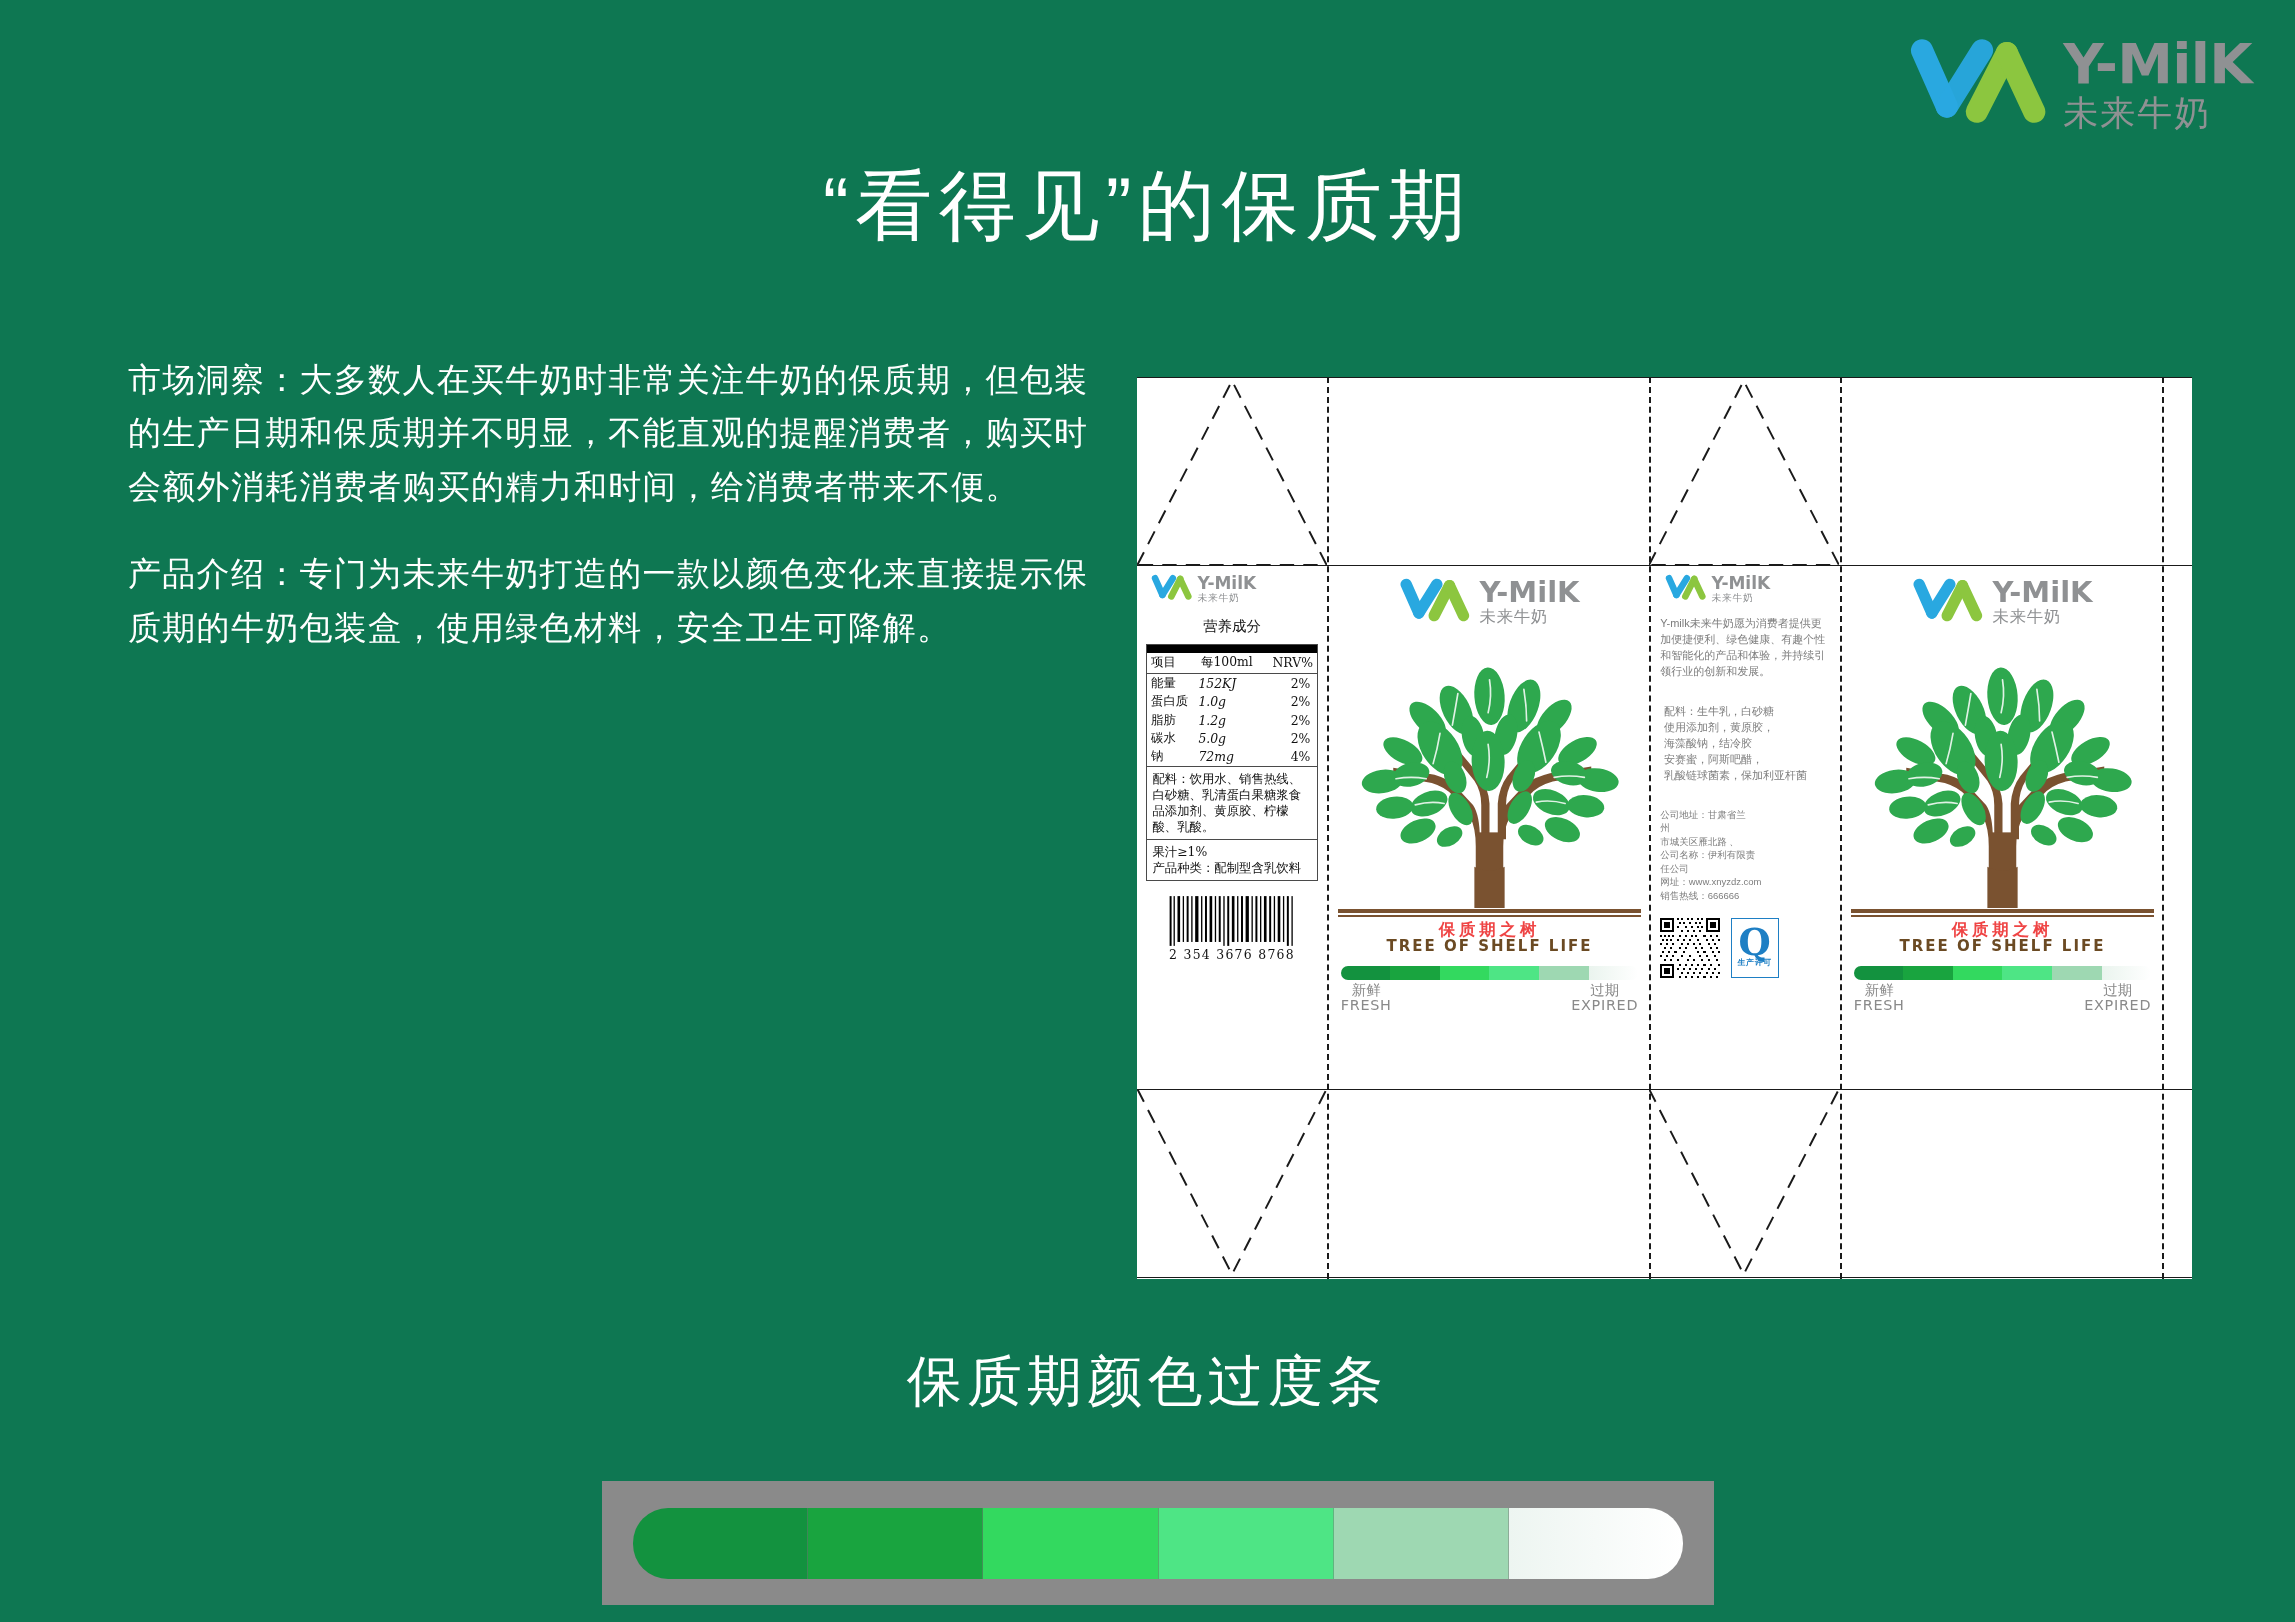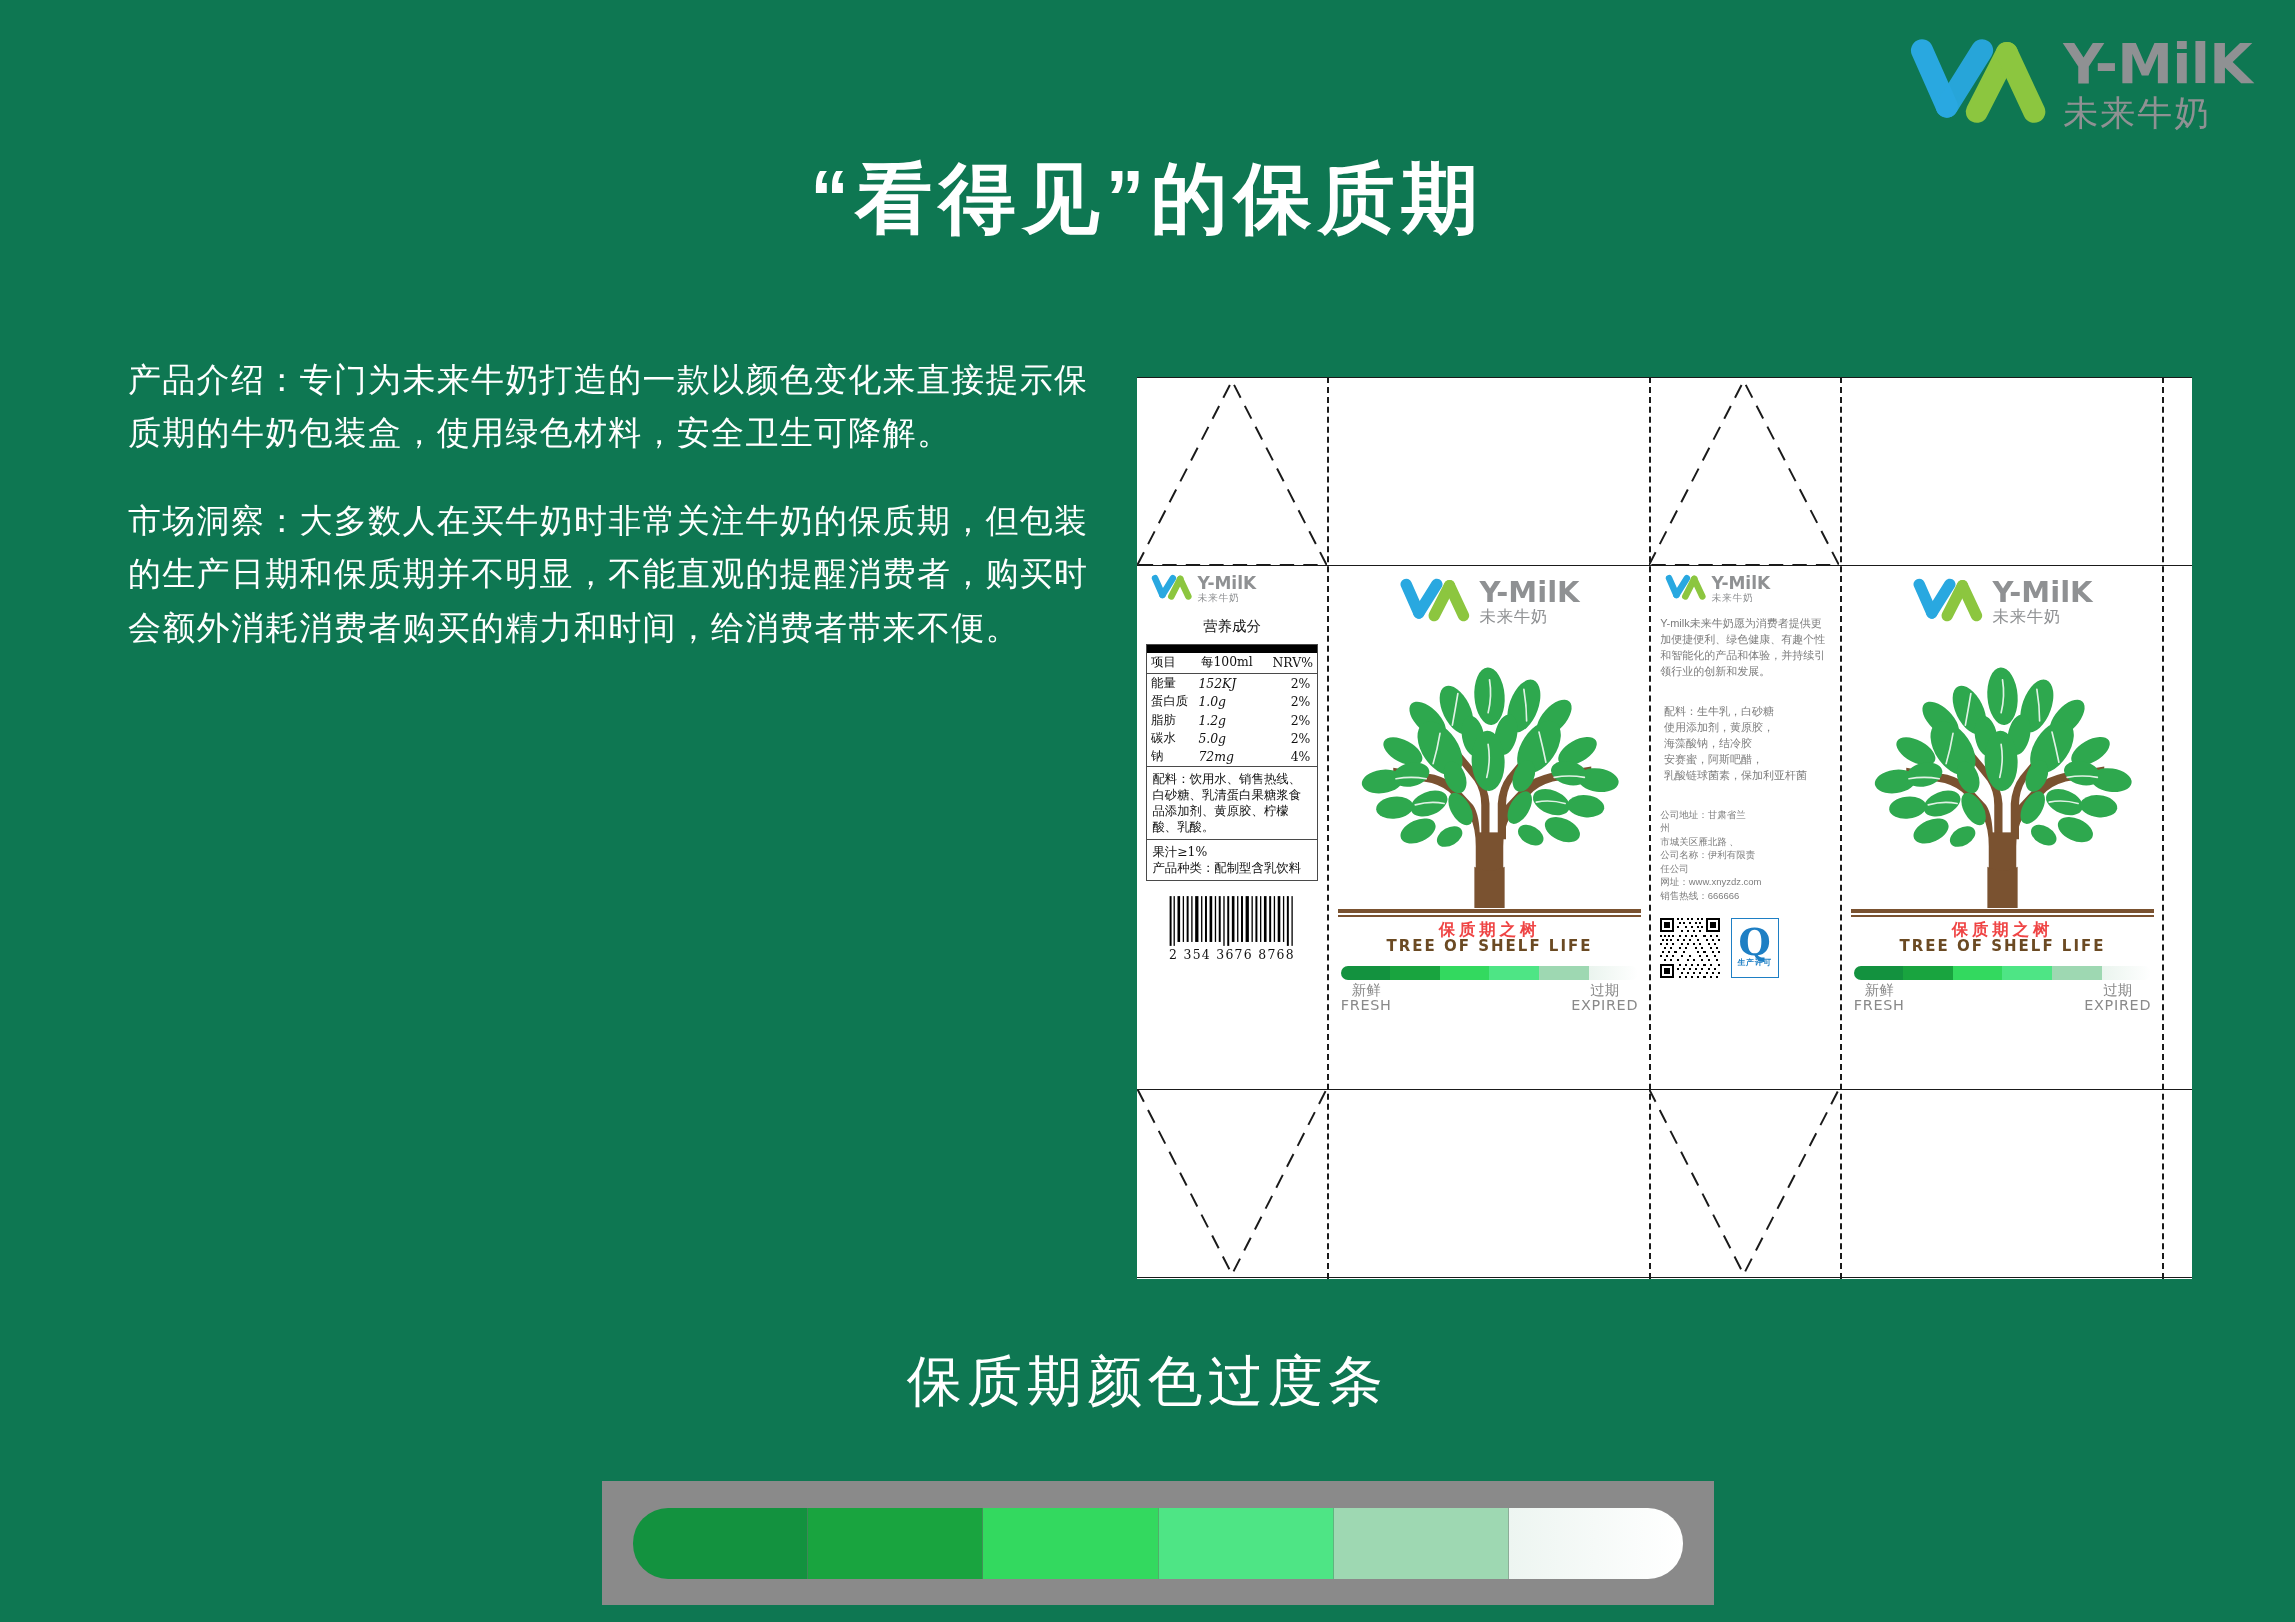--- a/index.html
+++ b/index.html
@@ -16,22 +16,22 @@
   .brand-mark { width:137px; height:98px; position:relative; }
   .brand-text { display:flex; flex-direction:column; align-items:flex-start; }
   .brand-name {
     font-size:56px; font-weight:bold; color:#8F9193; letter-spacing:-0.7px;
     line-height:0.95; font-family:"DejaVu Sans", sans-serif;
   }
   .brand-cn { font-size:35px; color:#8F9193; letter-spacing:2px; line-height:1.15; margin-top:2.6px; }
 
   
   .headline {
-    position:absolute; left:0; right:0; top:148px; text-align:center;
-    color:#FFFFFF; font-size:77px; letter-spacing:6.5px; font-weight:700;
+    position:absolute; left:0; right:0; top:155px; text-align:center;
+    color:#FFFFFF; font-size:77px; letter-spacing:6.5px; font-weight:400;
   }
 
   
   .copy-col { position:absolute; left:128px; top:353px; width:962px; }
   .copy-par { color:#FFFFFF; font-size:33px; line-height:1.62; letter-spacing:1.3px; margin-bottom:34px; font-weight:300; }
 
   
   .dieline {
     position:absolute; left:1137px; top:377px; width:1055px; height:902px;
     background:#FFFFFF;
@@ -126,22 +126,22 @@
   </div>
   <div class="brand-text">
     <div class="brand-name">Y-MilK</div>
     <div class="brand-cn">未来牛奶</div>
   </div>
 </div>
 
 <div class="headline">“看得见”的保质期</div>
 
 <div class="copy-col">
+  <p class="copy-par">市场洞察：大多数人在买牛奶时非常关注牛奶的保质期，但包装的生产日期和保质期并不明显，不能直观的提醒消费者，购买时会额外消耗消费者购买的精力和时间，给消费者带来不便。</p>
   <p class="copy-par">产品介绍：专门为未来牛奶打造的一款以颜色变化来直接提示保质期的牛奶包装盒，使用绿色材料，安全卫生可降解。</p>
-  <p class="copy-par">市场洞察：大多数人在买牛奶时非常关注牛奶的保质期，但包装的生产日期和保质期并不明显，不能直观的提醒消费者，购买时会额外消耗消费者购买的精力和时间，给消费者带来不便。</p>
 </div>
 
 <div class="dieline">
 
   <div class="die-grid">
     <div class="vline" style="left:190px;"></div>
     <div class="vline" style="left:512px;"></div>
     <div class="vline" style="left:703px;"></div>
     <div class="vline" style="left:1025px;"></div>
     <div class="hline" style="top:188px;"></div>

